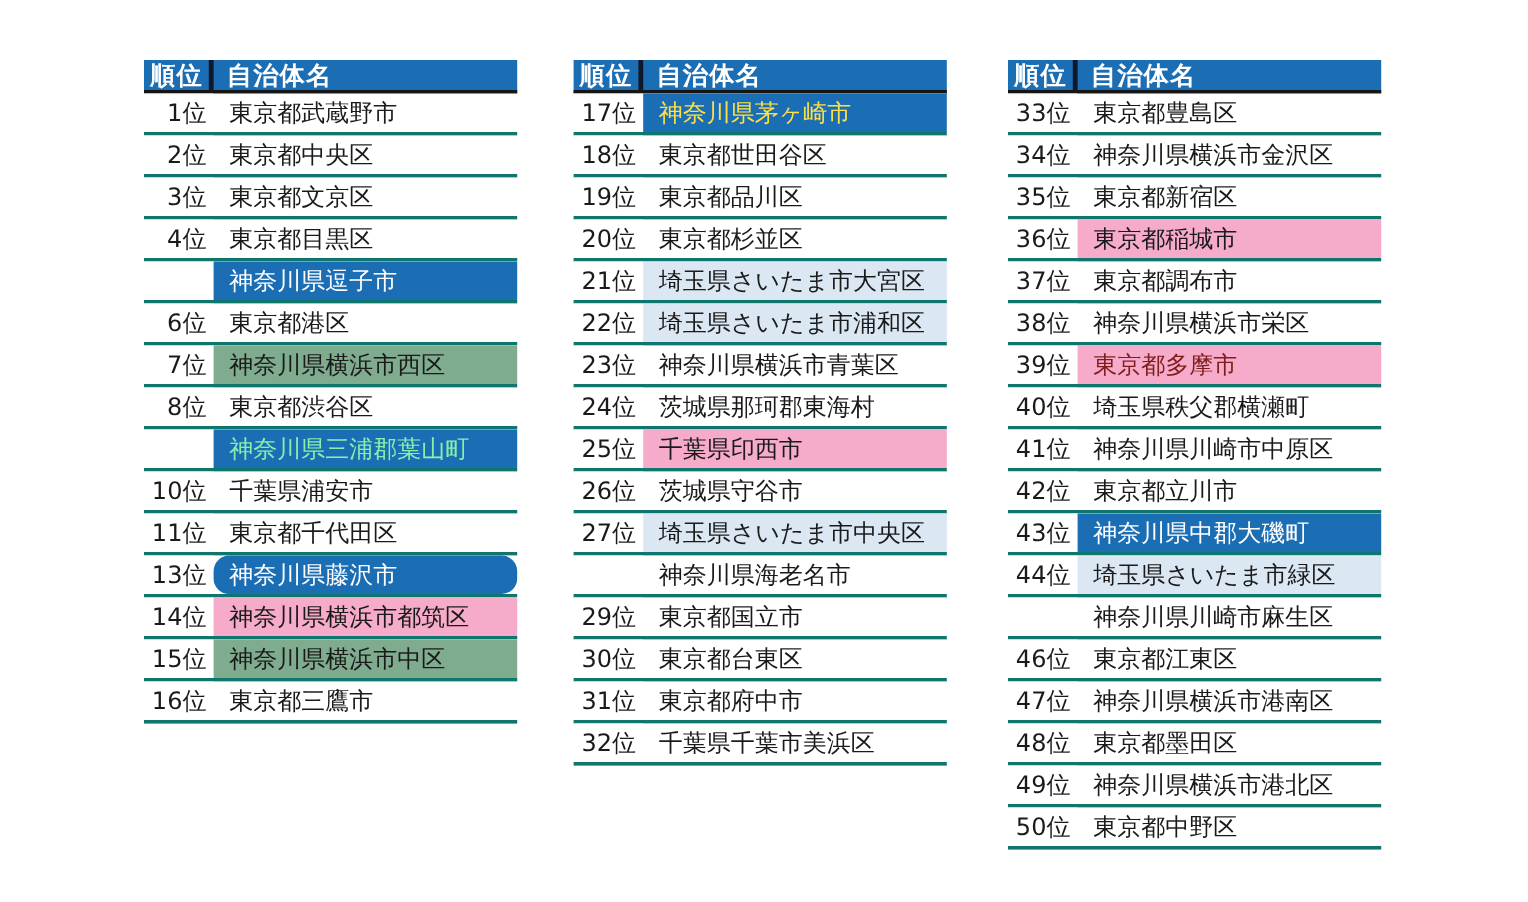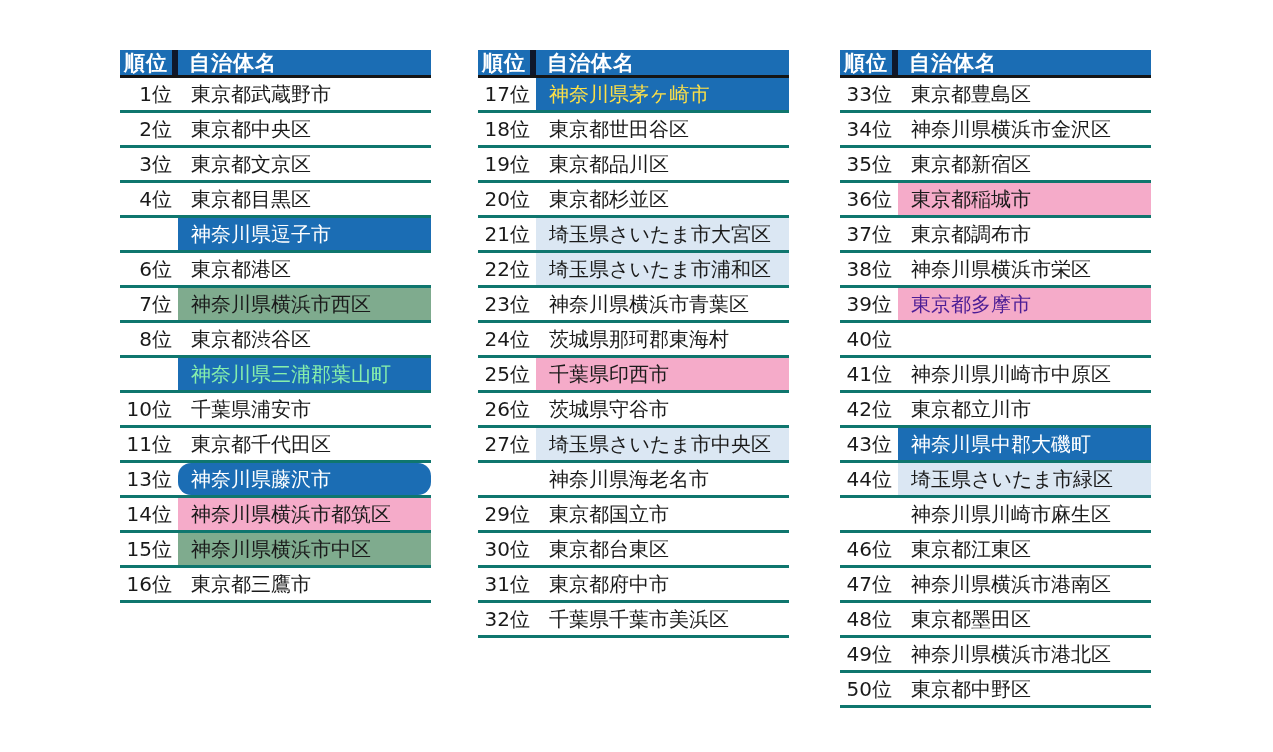--- a/index.html
+++ b/index.html
@@ -4,21 +4,21 @@
 <style>
   html,body{margin:0;padding:0;background:#ffffff;}
   body{width:1273px;height:752px;font-family:"DejaVu Sans","Liberation Sans",sans-serif;}
   .page{position:relative;width:1273px;height:752px;background:#ffffff;overflow:hidden;}
   .rank-table{position:absolute;top:50px;width:311px;}
   .t1{left:120px;}
   .t2{left:478px;}
   .t3{left:840px;}
   .hdr{display:flex;height:28px;border-bottom:3px solid #151515;background:#1b6db4;color:#ffffff;
        font-size:21px;font-weight:700;box-sizing:border-box;}
-  .hdr-rank{width:58px;box-sizing:border-box;border-right:6px solid #0f172a;display:flex;
+  .hdr-rank{width:58px;box-sizing:border-box;border-right:4px solid #0f172a;display:flex;
             align-items:center;justify-content:center;letter-spacing:1px;}
   .hdr-name{flex:1;display:flex;align-items:center;padding-left:11px;letter-spacing:1px;text-align:center;}
   .row{display:flex;height:35px;border-bottom:3px solid #0f766e;font-size:20px;color:#1a1a1a;
        box-sizing:border-box;background:#ffffff;}
   .rank-cell{width:58px;box-sizing:border-box;border-right:2px solid transparent;display:flex;
              align-items:center;justify-content:flex-end;padding-right:4px;font-weight:500;background:#ffffff;}
   .name-cell{flex:1;display:flex;align-items:center;padding-left:13px;font-weight:500;}
 </style>
 </head>
 <body>
@@ -192,24 +192,25 @@
         <div class="row">
           <div class="rank-cell">37位</div>
           <div class="name-cell">東京都調布市</div>
         </div>
         <div class="row">
           <div class="rank-cell">38位</div>
           <div class="name-cell">神奈川県横浜市栄区</div>
         </div>
         <div class="row">
           <div class="rank-cell">39位</div>
-          <div class="name-cell" style="background-color: rgb(245, 171, 201); color: #4c1d95;">東京都多摩市</div>
+          <div class="name-cell" style="background-color: rgb(245, 171, 201); color: #7f1d1d;">東京都多摩市</div>
         </div>
         <div class="row">
           <div class="rank-cell">40位</div>
+          <div class="name-cell">埼玉県秩父郡横瀬町</div>
         </div>
         <div class="row">
           <div class="rank-cell">41位</div>
           <div class="name-cell">神奈川県川崎市中原区</div>
         </div>
         <div class="row">
           <div class="rank-cell">42位</div>
           <div class="name-cell">東京都立川市</div>
         </div>
         <div class="row">

